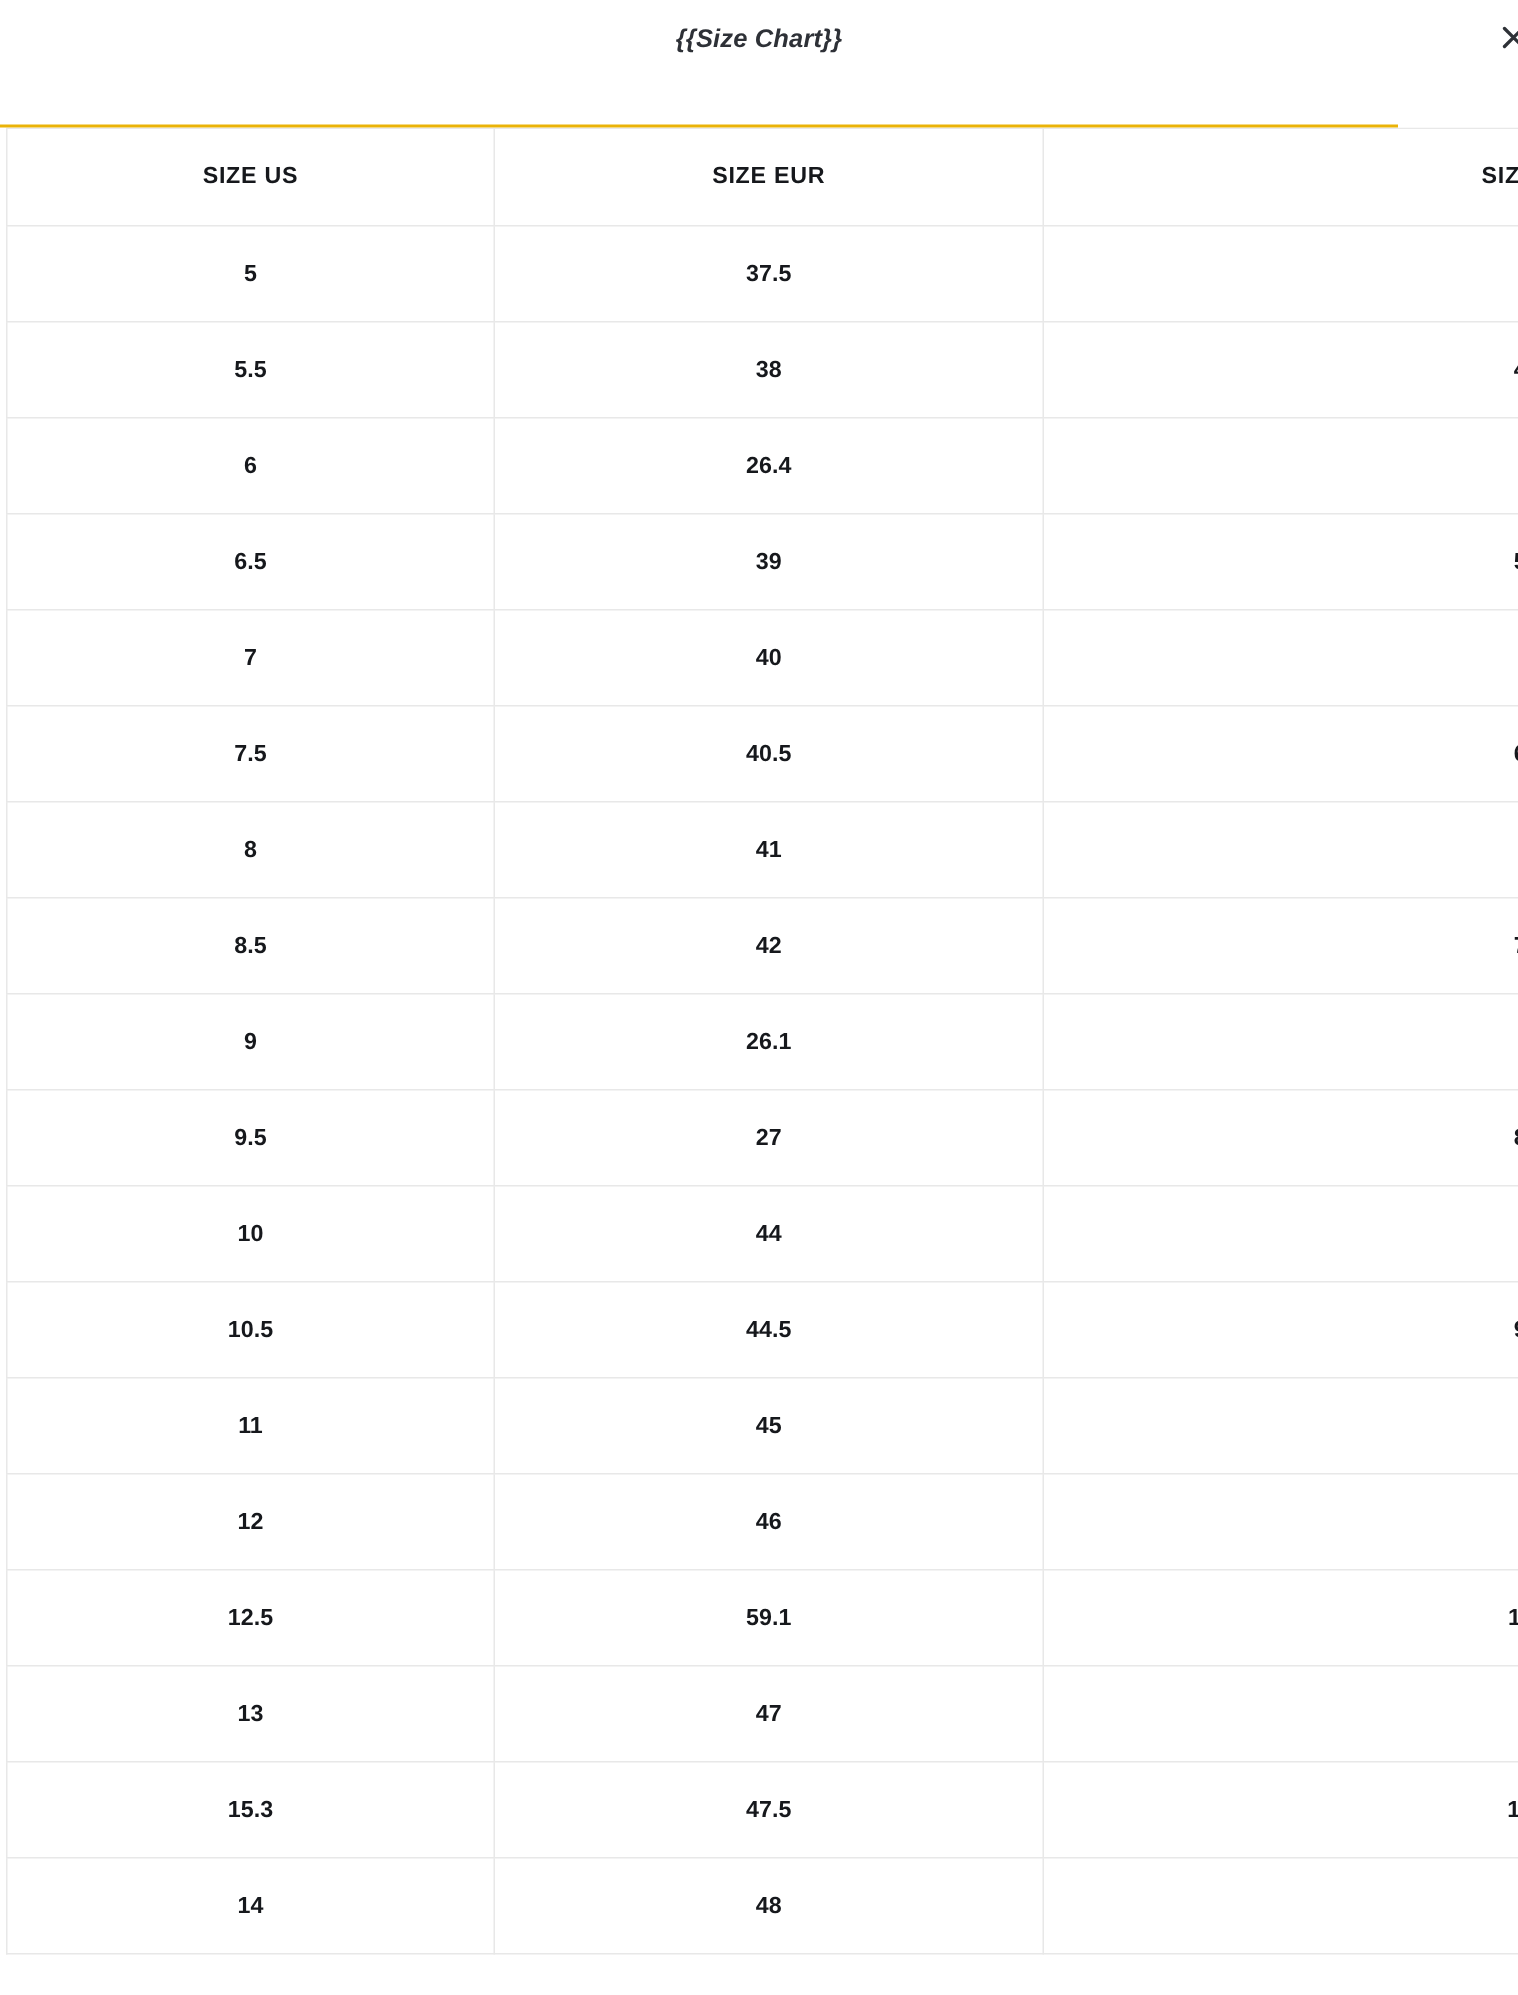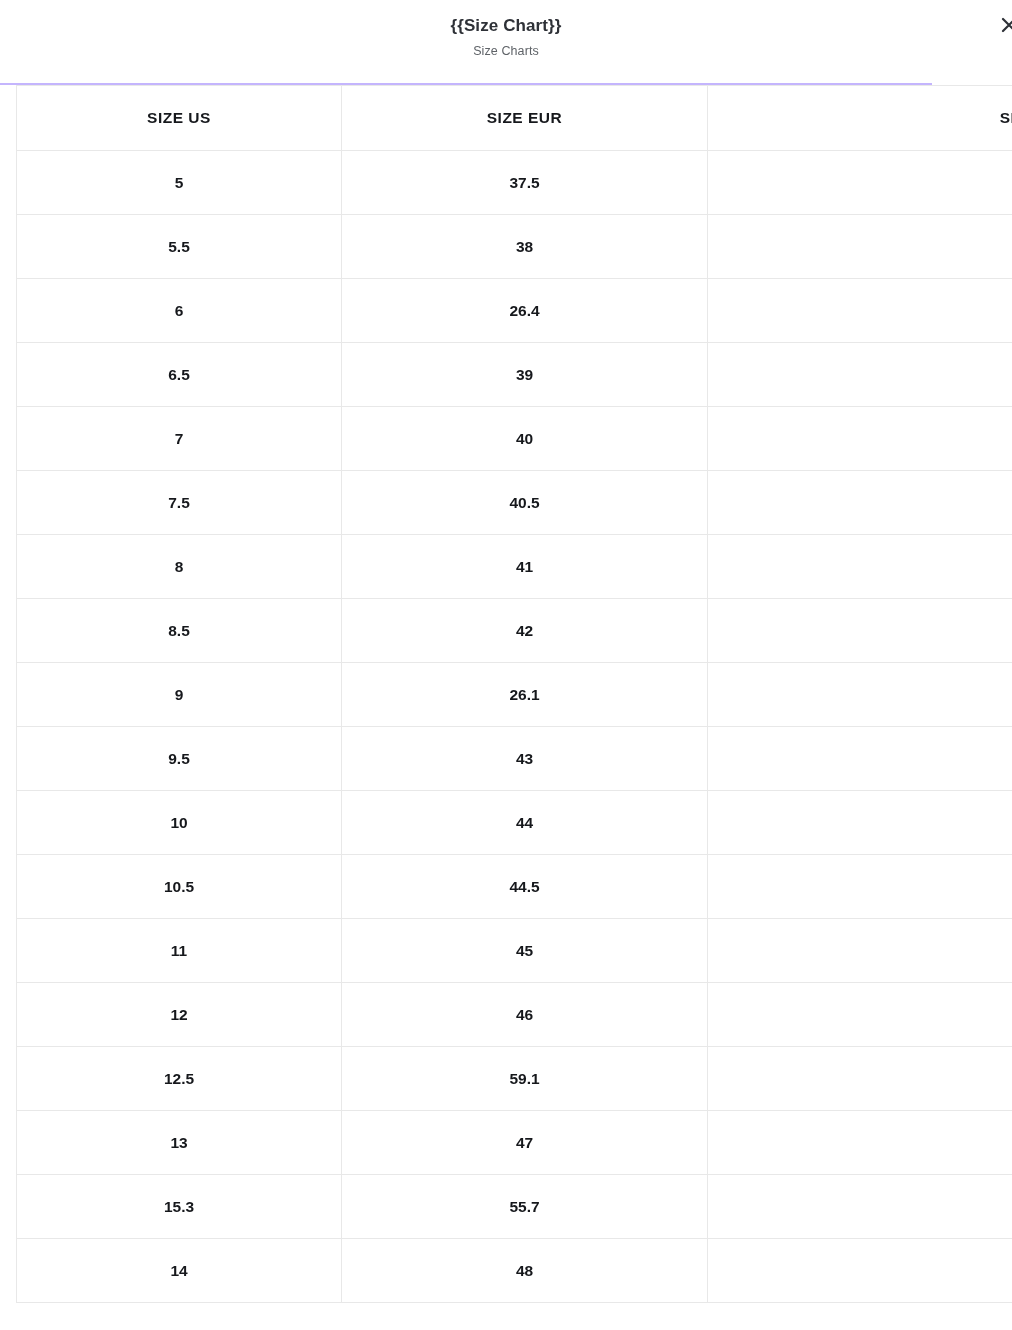--- a/index.html
+++ b/index.html
@@ -10,22 +10,23 @@
     background: #ffffff;
     font-family: "Liberation Sans", sans-serif;
     overflow: hidden;
   }
 
   
   .modal-header {
     position: relative;
     width: 932px;
     height: 85px;
-    border-bottom: 2px solid #c4b5fd;
+    border-bottom: 2px solid #eab308;
     background: #ffffff;
+    font-style: italic;
   }
 
   .header-titles {
     width: 1012px;
     padding-top: 15px;
     text-align: center;
   }
 
   .modal-title {
     font-size: 17px;
@@ -54,21 +55,21 @@
     cursor: pointer;
     overflow: hidden;
   }
   .close-button svg { display: block; }
 
   
   .table-scroll {
     width: 1012px;
     height: 1245px;
     overflow: hidden;
-    padding-left: 16px;
+    padding-left: 4px;
   }
 
   table.size-table {
     border-collapse: collapse;
     table-layout: fixed;
     width: 1340px;          
     background: #ffffff;
   }
 
   table.size-table col.c-us  { width: 325px; }
@@ -105,21 +106,20 @@
     font-weight: 600;
   }
 </style>
 </head>
 <body>
 
 <div class="modal-header">
 
   <div class="header-titles">
     <div class="modal-title">{{Size Chart}}</div>
-    <div class="modal-subtitle">Size Charts</div>
   </div>
 
   <div class="close-button">
     <span>
       <svg width="30" height="30" viewBox="0 0 30 30" aria-hidden="true">
         <path d="M9 9 L21 21 M21 9 L9 21" stroke="#2e3137" stroke-width="2.2" stroke-linecap="round" fill="none"></path>
       </svg>
     </span>
   </div>
 
@@ -180,21 +180,21 @@
           <td class="col-eur">42</td>
           <td class="col-uk">7.5</td>
         </tr>
         <tr>
           <td class="col-us">9</td>
           <td class="col-eur">26.1</td>
           <td class="col-uk">8</td>
         </tr>
         <tr>
           <td class="col-us">9.5</td>
-          <td class="col-eur">43</td>
+          <td class="col-eur">27</td>
           <td class="col-uk">8.5</td>
         </tr>
         <tr>
           <td class="col-us">10</td>
           <td class="col-eur">44</td>
           <td class="col-uk">9</td>
         </tr>
         <tr>
           <td class="col-us">10.5</td>
           <td class="col-eur">44.5</td>
@@ -215,21 +215,21 @@
           <td class="col-eur">59.1</td>
           <td class="col-uk">11.5</td>
         </tr>
         <tr>
           <td class="col-us">13</td>
           <td class="col-eur">47</td>
           <td class="col-uk">12</td>
         </tr>
         <tr>
           <td class="col-us">15.3</td>
-          <td class="col-eur">55.7</td>
+          <td class="col-eur">47.5</td>
           <td class="col-uk">12.5</td>
         </tr>
         <tr>
           <td class="col-us">14</td>
           <td class="col-eur">48</td>
           <td class="col-uk">13</td>
         </tr>
       </tbody>
   </table>
 </div>

